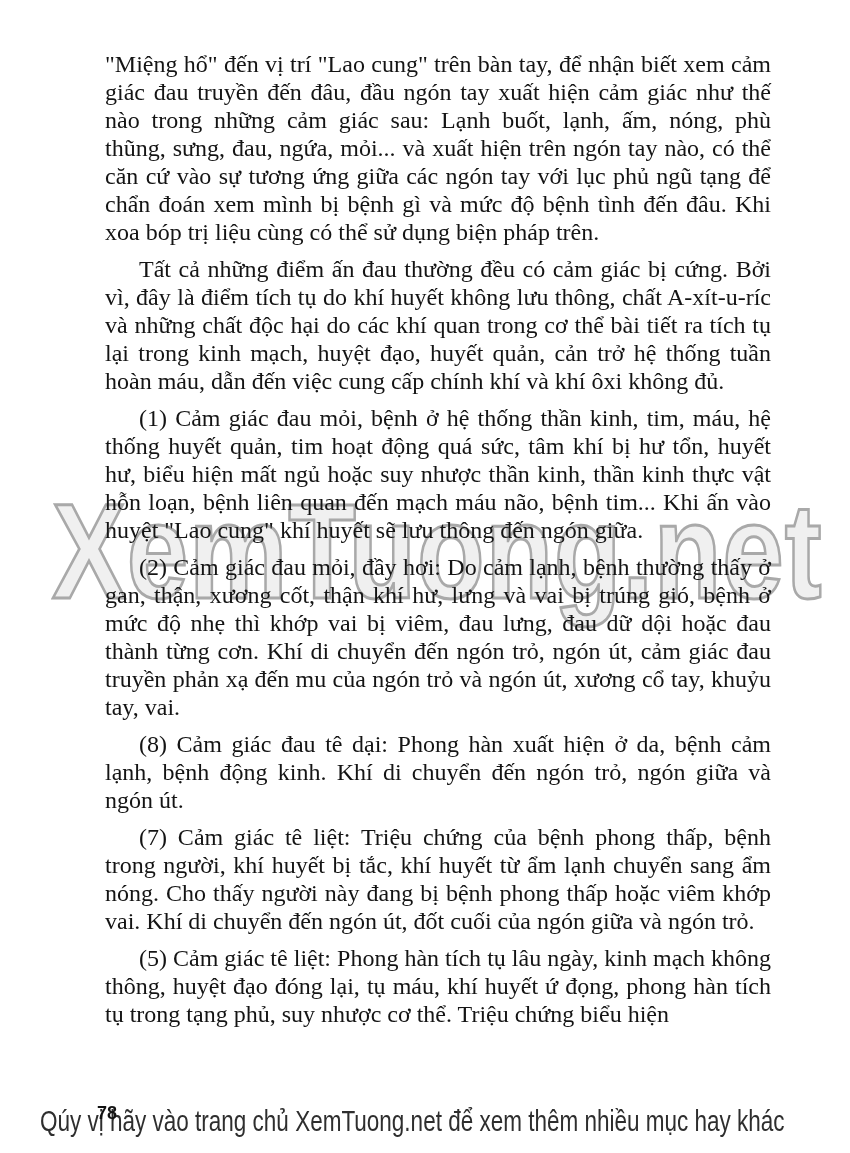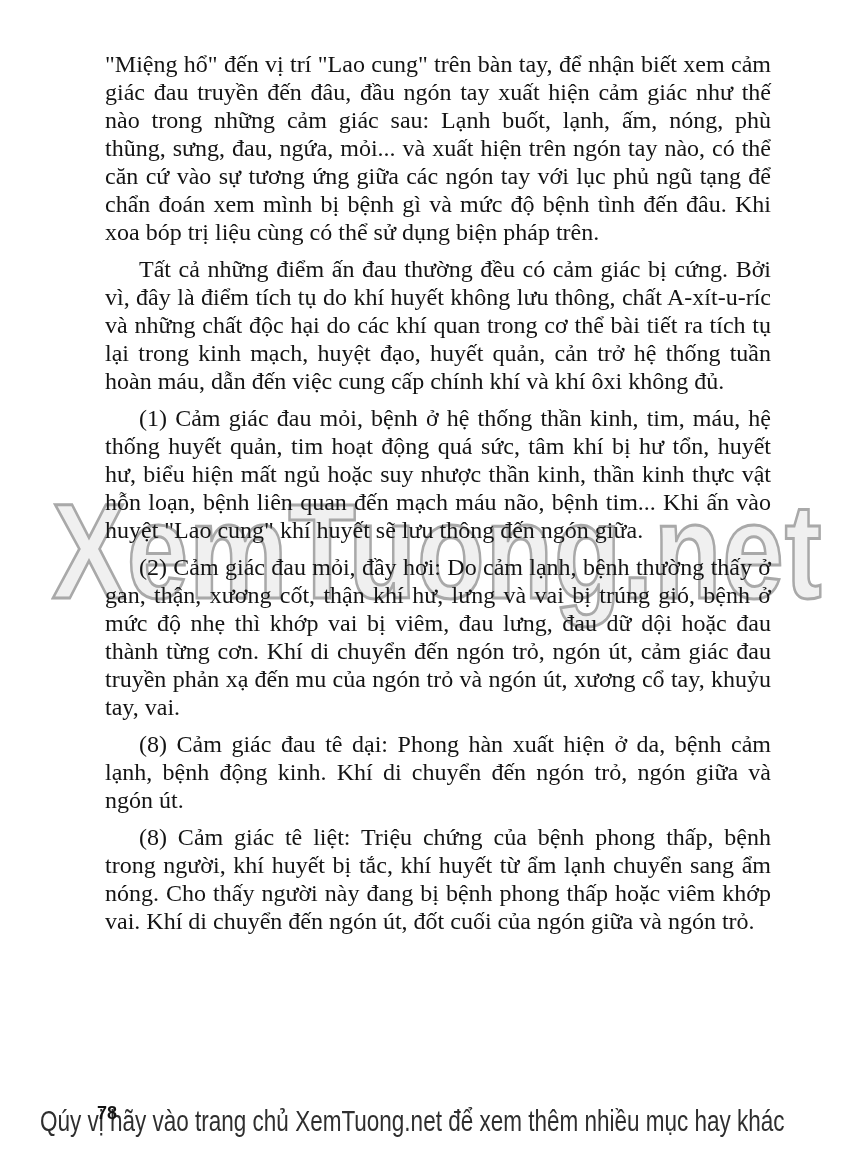--- a/index.html
+++ b/index.html
@@ -77,20 +77,21 @@
 <div class="page">
 
   <div class="watermark">XemTuong.net</div>
 
   <div class="content">
     <p class="para first">"Miệng hổ" đến vị trí "Lao cung" trên bàn tay, để nhận biết xem cảm giác đau truyền đến đâu, đầu ngón tay xuất hiện cảm giác như thế nào trong những cảm giác sau: Lạnh buốt, lạnh, ấm, nóng, phù thũng, sưng, đau, ngứa, mỏi... và xuất hiện trên ngón tay nào, có thể căn cứ vào sự tương ứng giữa các ngón tay với lục phủ ngũ tạng để chẩn đoán xem mình bị bệnh gì và mức độ bệnh tình đến đâu. Khi xoa bóp trị liệu cùng có thể sử dụng biện pháp trên.</p>
     <p class="para indent">Tất cả những điểm ấn đau thường đều có cảm giác bị cứng. Bởi vì, đây là điểm tích tụ do khí huyết không lưu thông, chất A-xít-u-ríc và những chất độc hại do các khí quan trong cơ thể bài tiết ra tích tụ lại trong kinh mạch, huyệt đạo, huyết quản, cản trở hệ thống tuần hoàn máu, dẫn đến việc cung cấp chính khí và khí ôxi không đủ.</p>
     <p class="para indent">(1) Cảm giác đau mỏi, bệnh ở hệ thống thần kinh, tim, máu, hệ thống huyết quản, tim hoạt động quá sức, tâm khí bị hư tổn, huyết hư, biểu hiện mất ngủ hoặc suy nhược thần kinh, thần kinh thực vật hỗn loạn, bệnh liên quan đến mạch máu não, bệnh tim... Khi ấn vào huyệt "Lao cung" khí huyết sẽ lưu thông đến ngón giữa.</p>
     <p class="para indent">(2) Cảm giác đau mỏi, đầy hơi: Do cảm lạnh, bệnh thường thấy ở gan, thận, xương cốt, thận khí hư, lưng và vai bị trúng gió, bệnh ở mức độ nhẹ thì khớp vai bị viêm, đau lưng, đau dữ dội hoặc đau thành từng cơn. Khí di chuyển đến ngón trỏ, ngón út, cảm giác đau truyền phản xạ đến mu của ngón trỏ và ngón út, xương cổ tay, khuỷu tay, vai.</p>
     <p class="para indent">(8) Cảm giác đau tê dại: Phong hàn xuất hiện ở da, bệnh cảm lạnh, bệnh động kinh. Khí di chuyển đến ngón trỏ, ngón giữa và ngón út.</p>
-    <p class="para indent">(8) Cảm giác tê liệt: Triệu chứng của bệnh phong thấp, bệnh trong người, khí huyết bị tắc, khí huyết từ ẩm lạnh chuyển sang ẩm nóng. Cho thấy người này đang bị bệnh phong thấp hoặc viêm khớp vai. Khí di chuyển đến ngón út, đốt cuối của ngón giữa và ngón trỏ.</p>
+    <p class="para indent">(7) Cảm giác tê liệt: Triệu chứng của bệnh phong thấp, bệnh trong người, khí huyết bị tắc, khí huyết từ ẩm lạnh chuyển sang ẩm nóng. Cho thấy người này đang bị bệnh phong thấp hoặc viêm khớp vai. Khí di chuyển đến ngón út, đốt cuối của ngón giữa và ngón trỏ.</p>
+    <p class="para indent">(5) Cảm giác tê liệt: Phong hàn tích tụ lâu ngày, kinh mạch không thông, huyệt đạo đóng lại, tụ máu, khí huyết ứ đọng, phong hàn tích tụ trong tạng phủ, suy nhược cơ thể. Triệu chứng biểu hiện</p>
   </div>
 
   <div class="footer">Qúy vị hãy vào trang chủ XemTuong.net để xem thêm nhiều mục hay khác</div>
 
   <div class="page-number">78</div>
 
 </div>
 
 </body></html>

